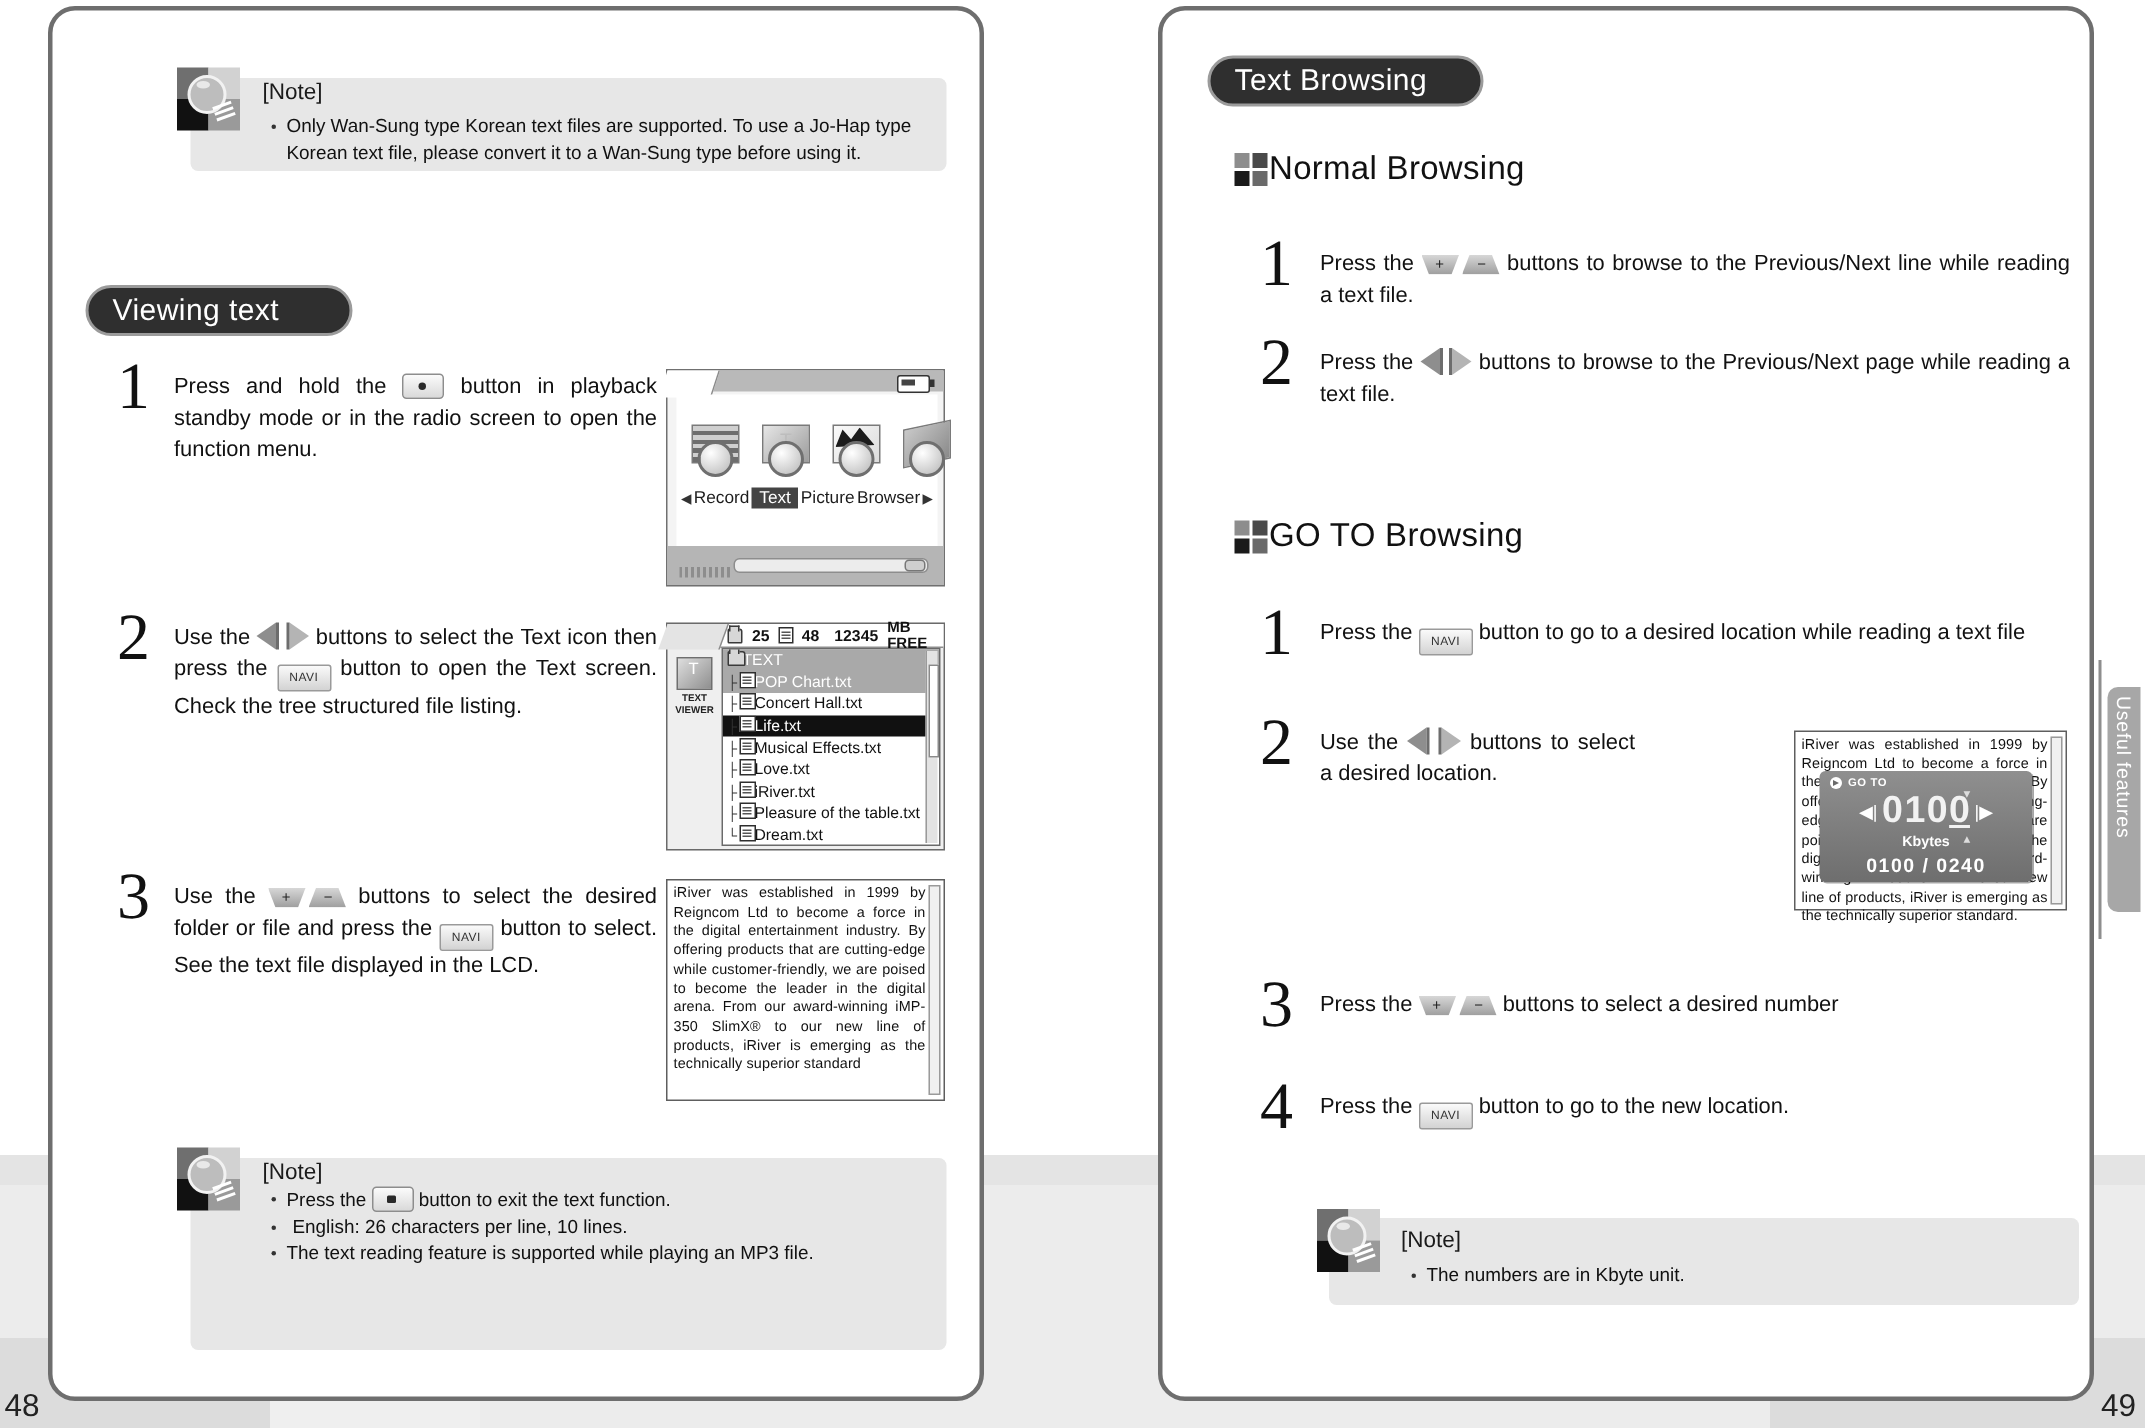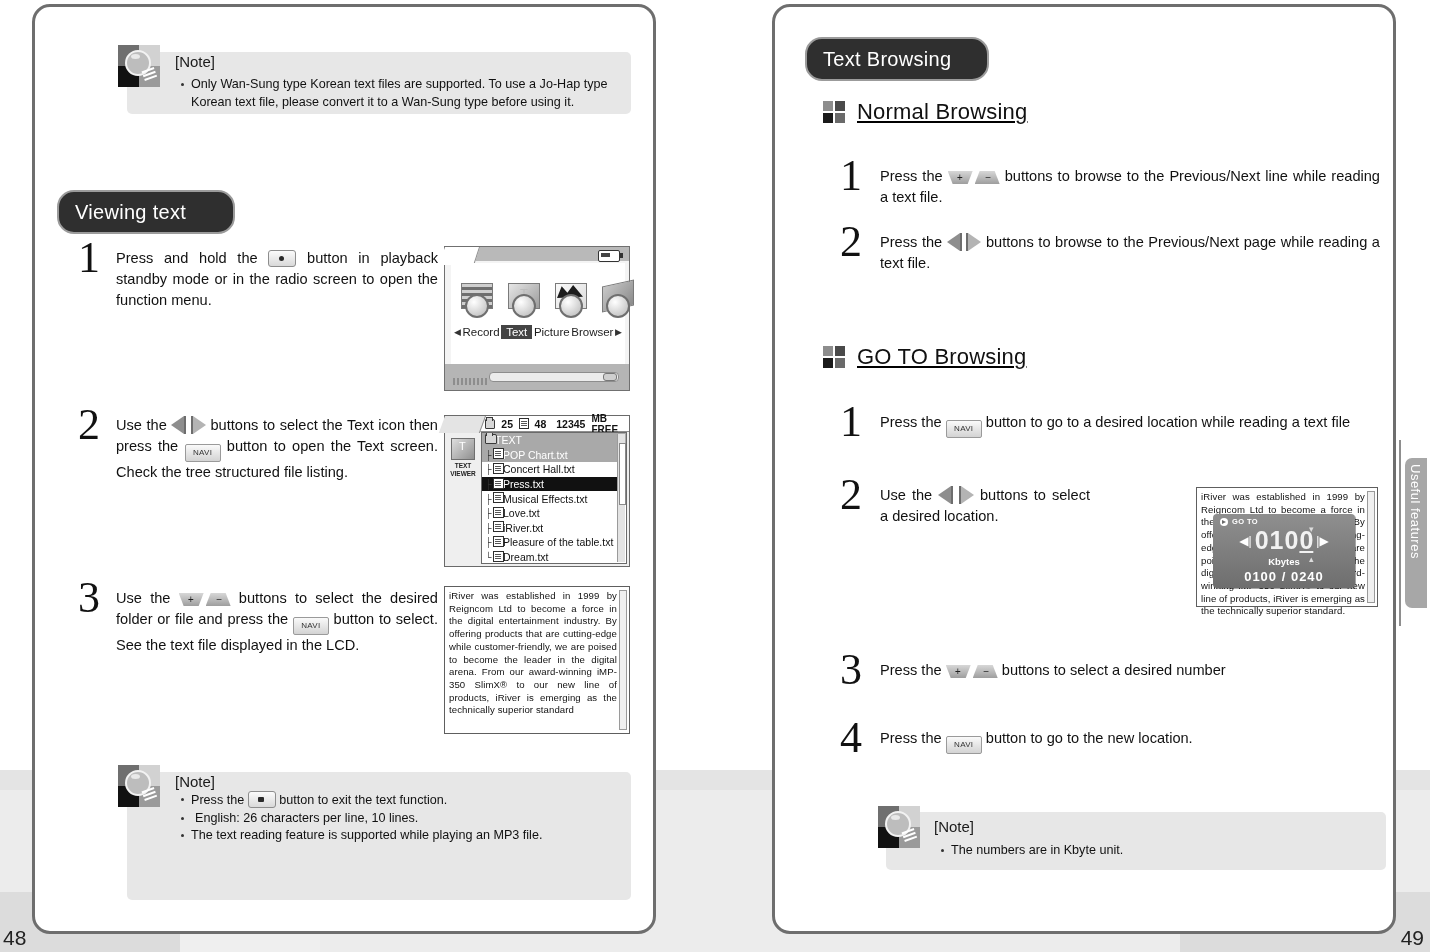--- a/index.html
+++ b/index.html
@@ -56,27 +56,27 @@
      transform:rotate(-20deg);}
   .note-title{position:absolute;font-size:15px;color:#1a1a1a;}
   .note-list{position:absolute;margin:0;padding:0;list-style:none;font-size:12.6px;
              color:#111;line-height:17.5px;}
   .note-list li{position:relative;padding-left:11px;}
   .note-list li:before{content:"";position:absolute;left:1px;top:7px;width:3px;height:3px;
              background:#333;border-radius:50%;}
   .note-list li .sub{display:block;padding-left:4px;}
 
   
-  .pill{position:absolute;height:44px;background:#2f2f2f;border-radius:17px;
+  .pill{position:absolute;height:34px;background:#2f2f2f;border-radius:17px;
         border:2px solid #9b9b9b;box-sizing:border-box;
         display:flex;align-items:center;padding:0 22px 0 16px;}
   .pill span{color:#fff;font-size:20px;letter-spacing:.3px;}
 
   
-  .sq-head{position:absolute;display:flex;align-items:center;gap:11px;text-decoration:underline;}
+  .sq-head{position:absolute;display:flex;align-items:flex-end;}
   .sq-icon{width:23px;height:23px;position:relative;flex:0 0 auto;}
   .sq-icon i{position:absolute;width:10px;height:10px;display:block;}
   .sq-icon i:nth-child(1){left:0;top:0;background:#8d8d8d;}
   .sq-icon i:nth-child(2){left:12px;top:0;background:#4a4a4a;}
   .sq-icon i:nth-child(3){left:0;top:12px;background:#1a1a1a;}
   .sq-icon i:nth-child(4){left:12px;top:12px;background:#6a6a6a;}
   .sq-head h3{margin:0;font-size:22px;font-weight:normal;color:#111;letter-spacing:.2px;}
 
   
   .step{position:absolute;}
@@ -361,21 +361,21 @@
         <span>POP  Chart.txt</span>
       </div>
     <div class="frow">
         <span class="tw">├</span>
         <span class="fi"><span class="file-ic"></span></span>
         <span>Concert  Hall.txt</span>
       </div>
     <div class="frow selblk">
         <span class="tw">├</span>
         <span class="fi"><span class="file-ic"></span></span>
-        <span>Press.txt</span>
+        <span>Life.txt</span>
       </div>
     <div class="frow">
         <span class="tw">├</span>
         <span class="fi"><span class="file-ic"></span></span>
         <span>Musical  Effects.txt</span>
       </div>
     <div class="frow">
         <span class="tw">├</span>
         <span class="fi"><span class="file-ic"></span></span>
         <span>Love.txt</span>

